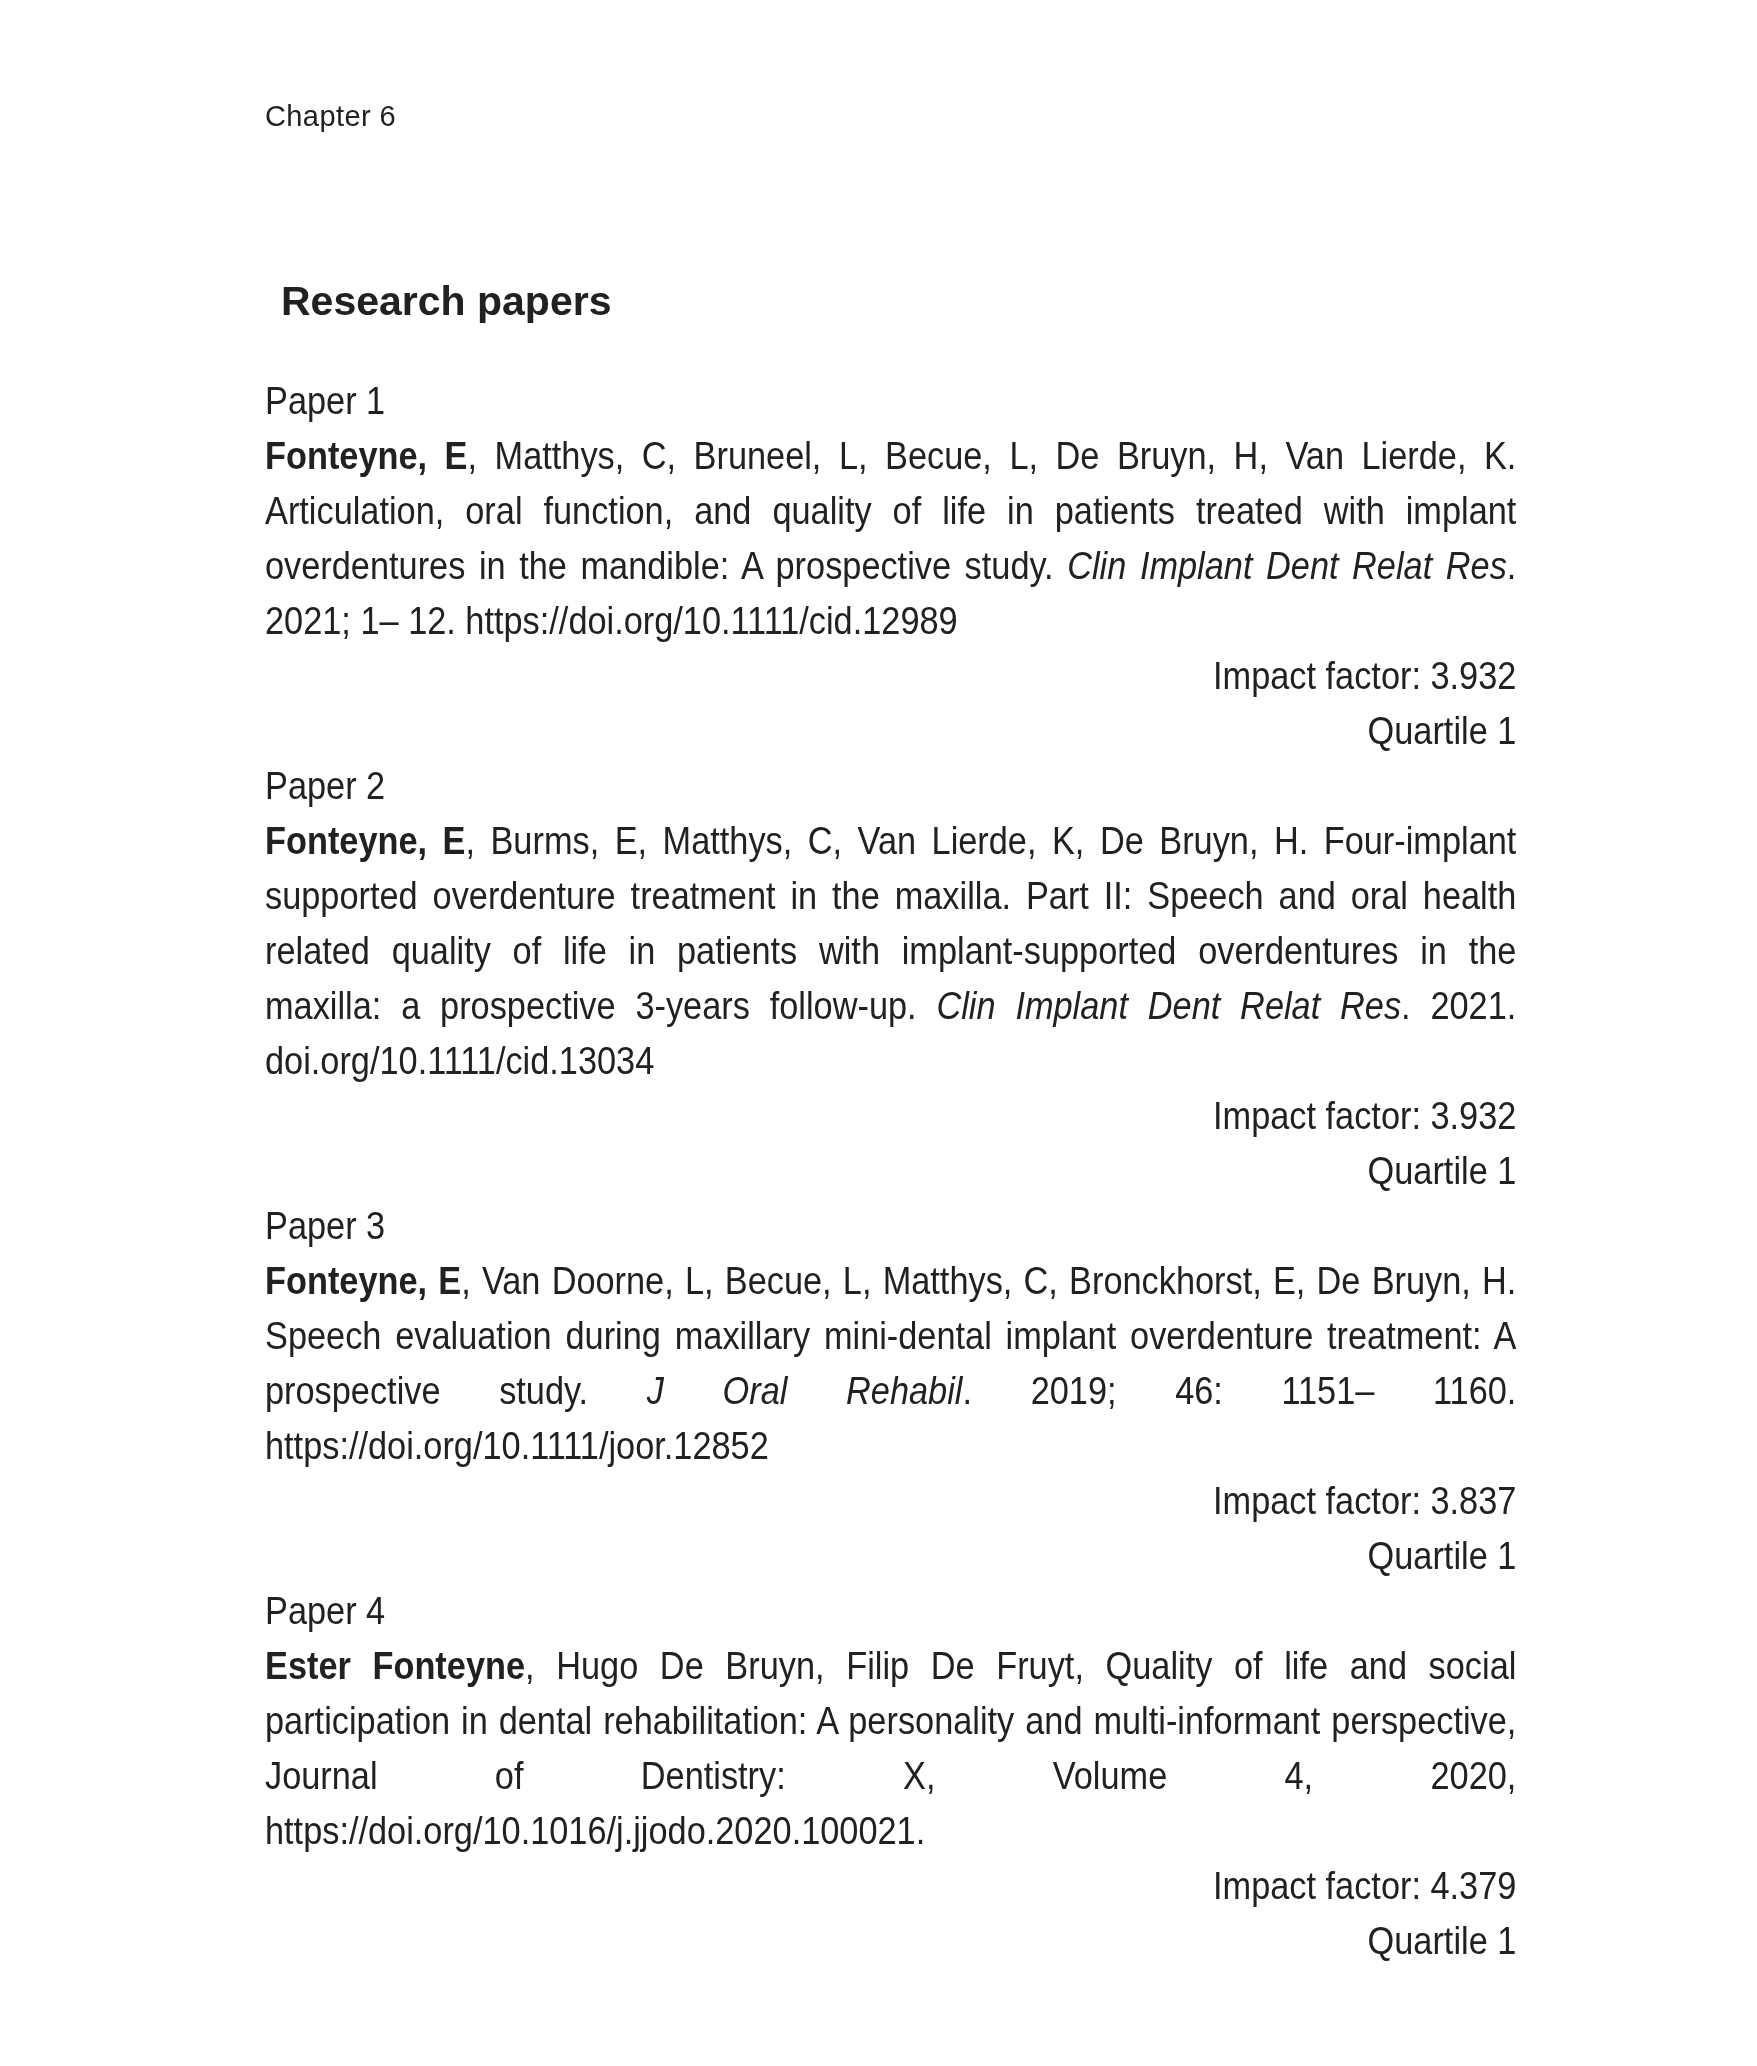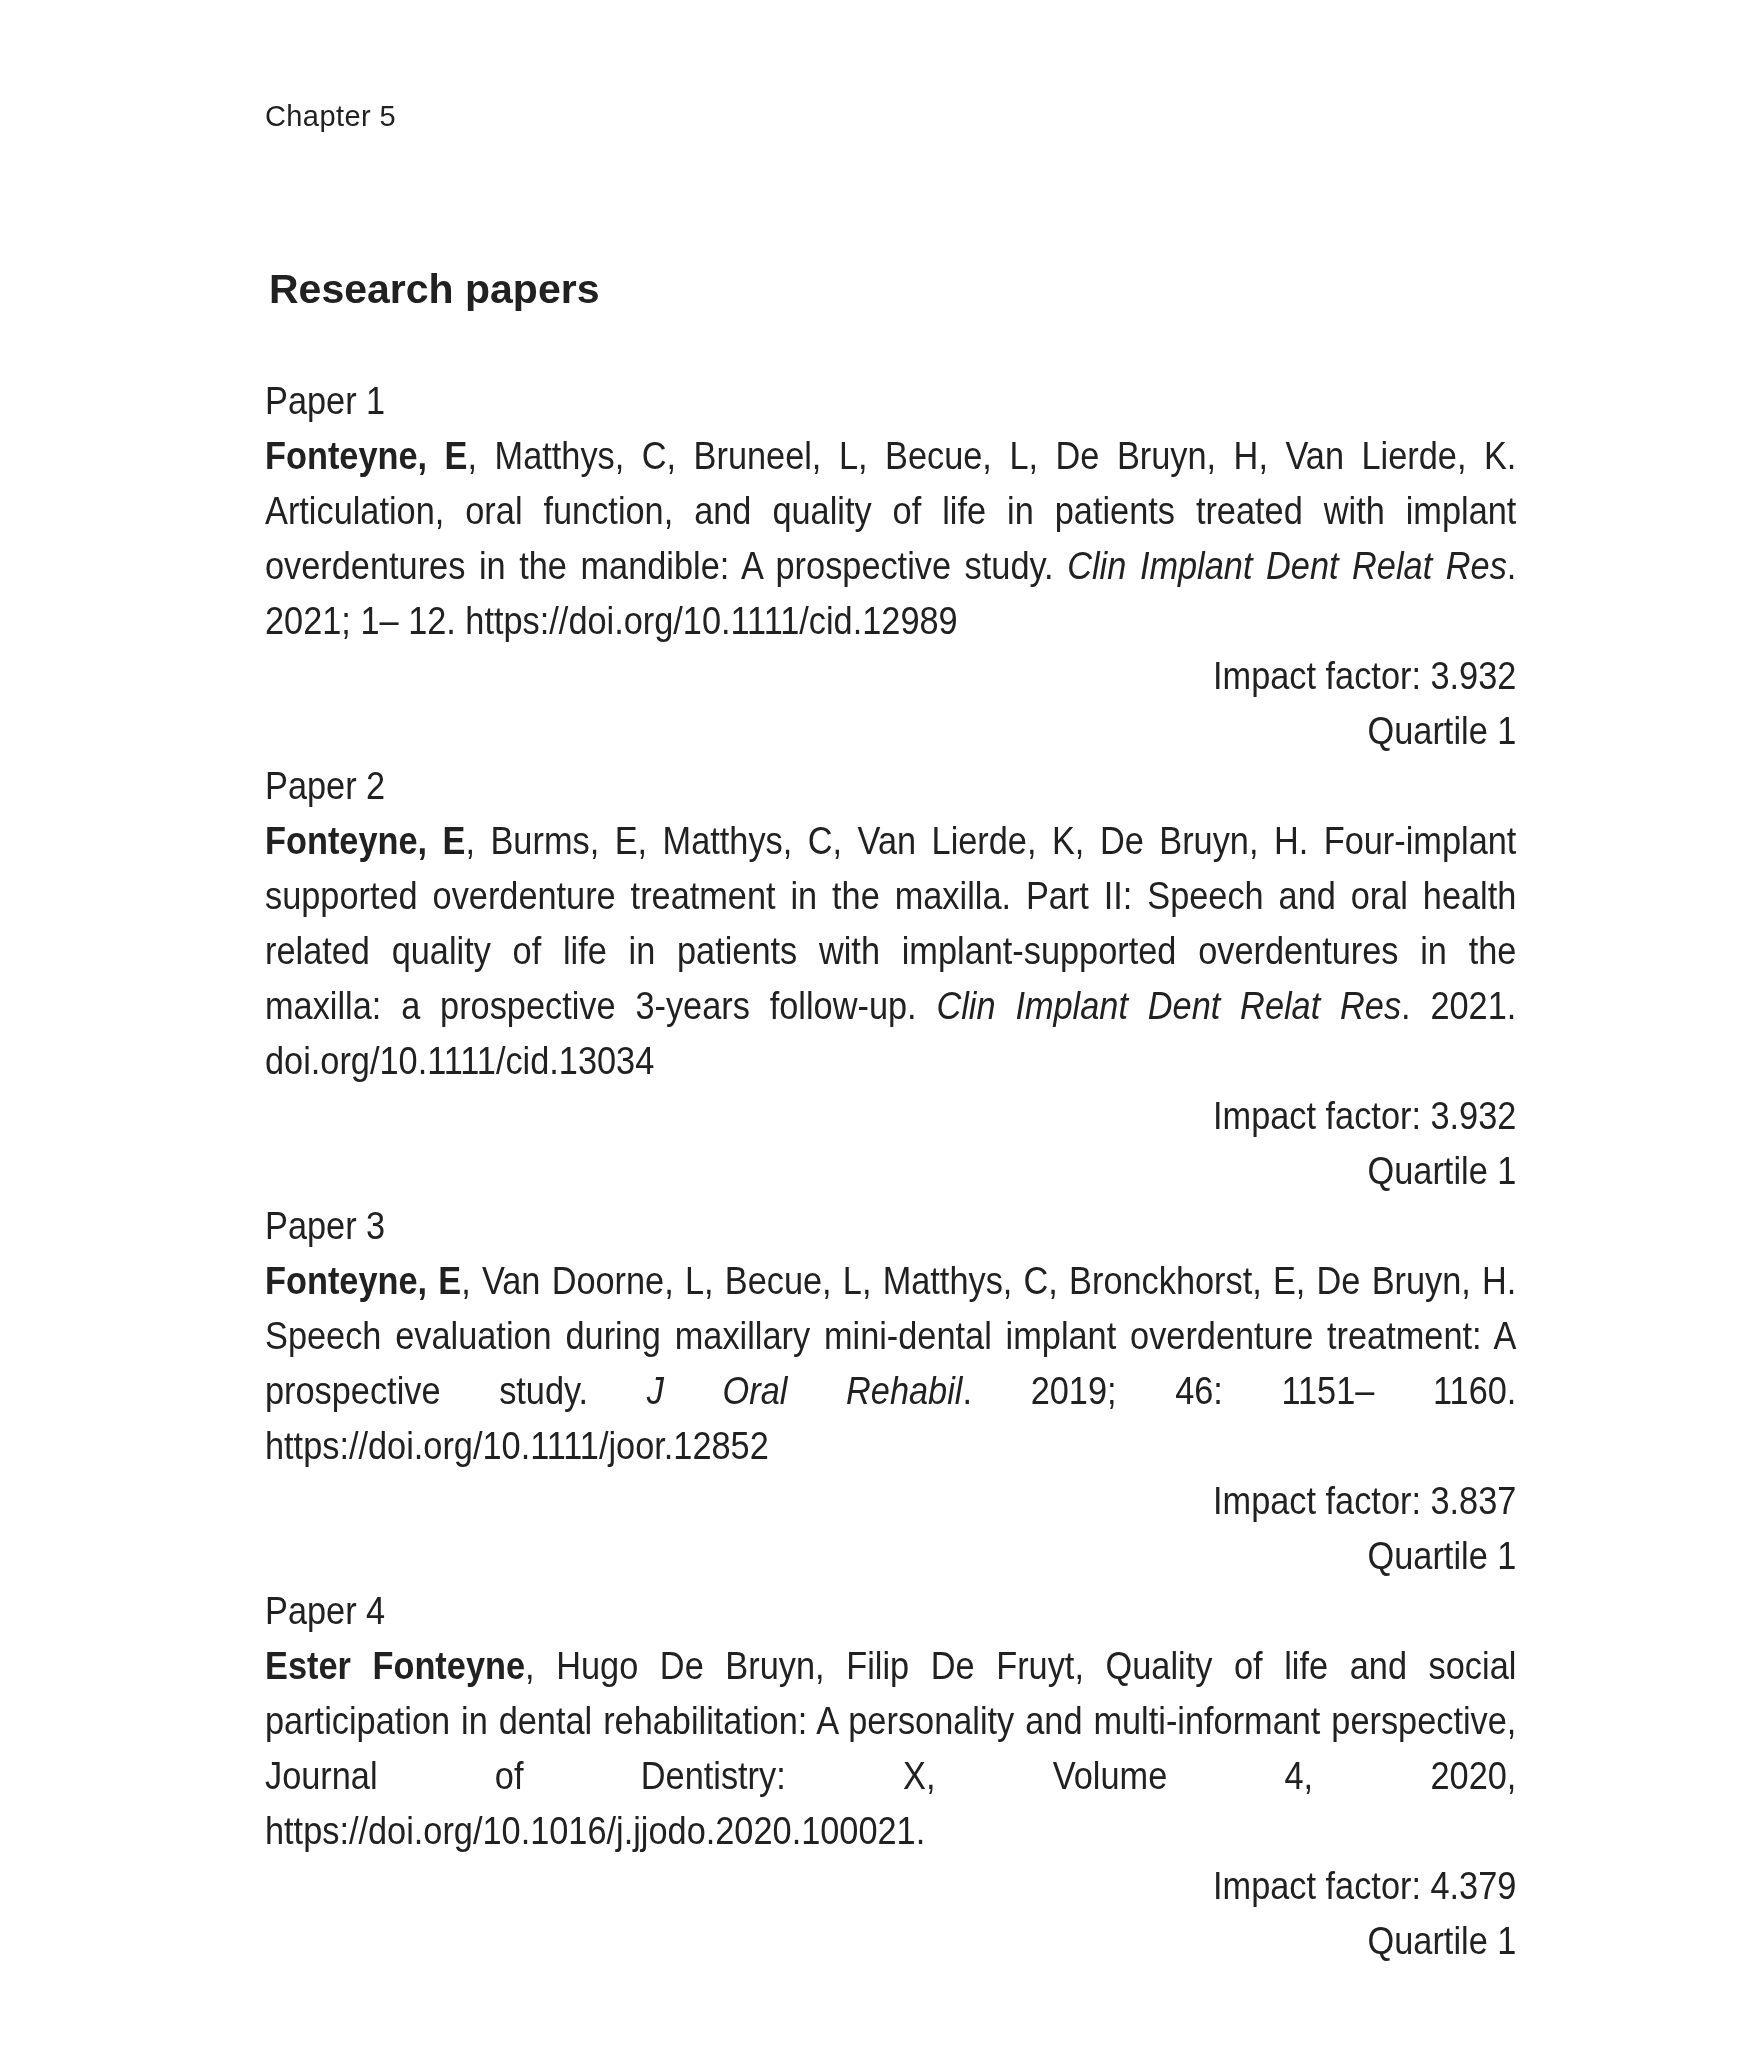--- a/index.html
+++ b/index.html
@@ -25,21 +25,21 @@
     left: 265px;
     top: 102px;
     font-size: 29px;
     line-height: 1;
     letter-spacing: 0.4px;
   }
   .section-title {
     position: absolute;
     left: 265px;
     top: 265px;
-    margin: 4px;
+    margin: 16px;
     font-size: 41px;
     line-height: 1;
     font-weight: 700;
   }
   .papers {
     position: absolute;
     left: 265px;
     top: 373px;
     width: 1422px;
     transform: scaleX(0.88);
@@ -56,21 +56,21 @@
   .metric {
     margin: 0;
     text-align: right;
   }
 </style>
 </head>
 <body>
 
 <div class="page">
 
-  <div class="running-header">Chapter 5</div>
+  <div class="running-header">Chapter 6</div>
 
   <h1 class="section-title">Research papers</h1>
 
   <div class="papers">
 
     <section class="paper">
       <div class="paper-label">Paper 1</div>
       <p class="citation"><span style="font-weight: 700;">Fonteyne, E</span><span>, Matthys, C, Bruneel, L, Becue, L, De Bruyn, H, Van Lierde, K. Articulation, oral function, and quality of life in patients treated with implant overdentures in the mandible: A prospective study. </span><span style="font-style: italic;">Clin Implant Dent Relat Res</span><span>. 2021; 1– 12. https://doi.org/10.1111/cid.12989</span></p>
       <div class="metric">Impact factor: 3.932</div>
       <div class="metric">Quartile 1</div>

